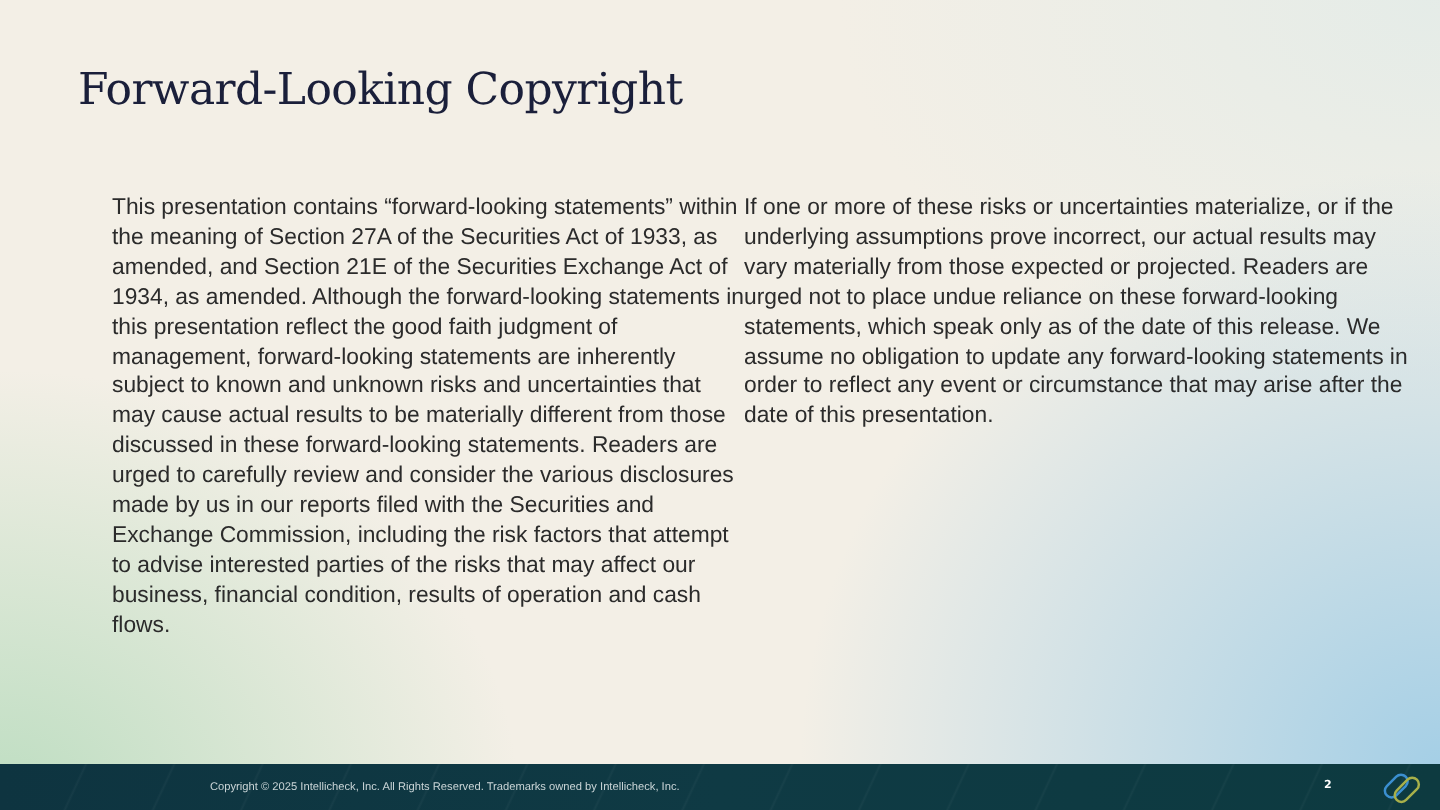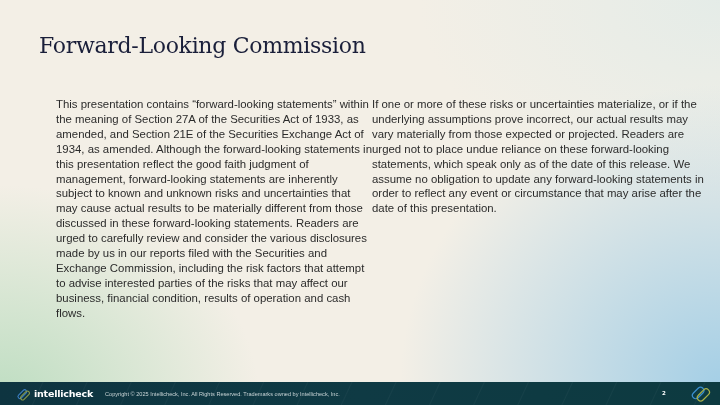--- a/index.html
+++ b/index.html
@@ -109,38 +109,29 @@
       top: 1px;
       width: 24px;
       height: 21px;
     }
   </style>
 </head>
 <body>
 
 <div class="slide">
 
-  <h1 class="title">Forward-Looking Commission</h1>
+  <h1 class="title">Forward-Looking Copyright</h1>
 
   <p class="col col-left">This presentation contains “forward-looking statements” within the meaning of Section 27A of the Securities Act of 1933, as amended, and Section 21E of the Securities Exchange Act of 1934, as amended. Although the forward-looking statements in this presentation reflect the good faith judgment of management, forward-looking statements are inherently subject to known and unknown risks and uncertainties that may cause actual results to be materially different from those discussed in these forward-looking statements. Readers are urged to carefully review and consider the various disclosures made by us in our reports filed with the Securities and Exchange Commission, including the risk factors that attempt to advise interested parties of the risks that may affect our business, financial condition, results of operation and cash flows.</p>
 
   <p class="col col-right">If one or more of these risks or uncertainties materialize, or if the underlying assumptions prove incorrect, our actual results may vary materially from those expected or projected. Readers are urged not to place undue reliance on these forward-looking statements, which speak only as of the date of this release. We assume no obligation to update any forward-looking statements in order to reflect any event or circumstance that may arise after the date of this presentation.</p>
 
   <div class="footer">
     <div class="footer-lines"></div>
 
-    <div class="logo">
-      <svg class="logo-mark" viewBox="0 0 24 22">
-        <g fill="none" stroke-width="1.6" stroke-linecap="round">
-          <rect x="3" y="9" width="16" height="6" rx="3" transform="rotate(-45 11 12)" stroke="#3b7fc4"></rect>
-          <rect x="7" y="11" width="16" height="6" rx="3" transform="rotate(-45 15 14)" stroke="#8a9a4a"></rect>
-        </g>
-      </svg>
-      <span class="logo-text">intellicheck</span>
-    </div>
 
     <span class="copyright">Copyright © 2025 Intellicheck, Inc.  All Rights Reserved. Trademarks owned by Intellicheck, Inc.</span>
 
     <span class="page-num">2</span>
 
     <svg class="corner-mark" viewBox="0 0 24 22">
       <g fill="none" stroke-width="1.3" stroke-linecap="round">
         <rect x="2" y="7" width="14" height="7" rx="3.5" transform="rotate(-45 9 10.5)" stroke="#3b8fd0"></rect>
         <rect x="7" y="9" width="15" height="7" rx="3.5" transform="rotate(-45 14.5 12.5)" stroke="#a8b04a"></rect>
       </g>

